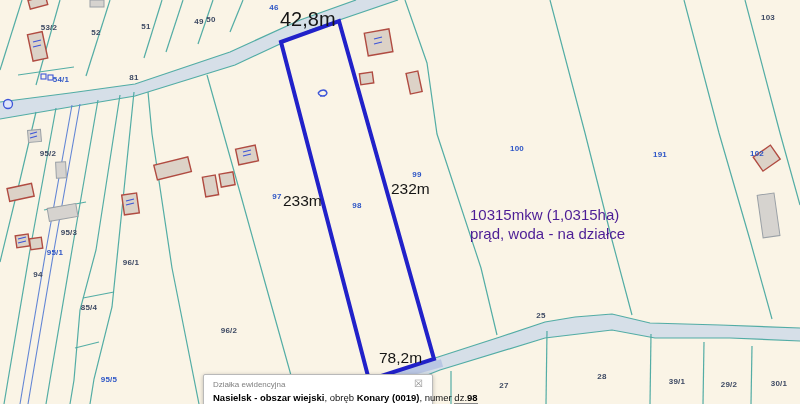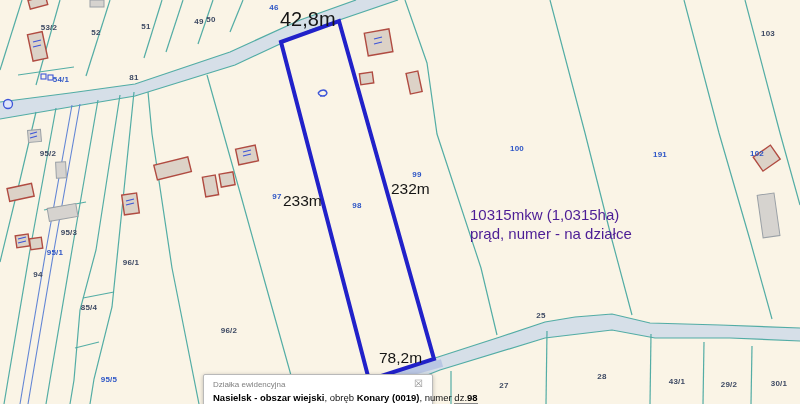--- a/index.html
+++ b/index.html
@@ -137,53 +137,53 @@
     <polygon class="parcel" points="281,42 339,21 434,359 369,380"></polygon>
   </svg>
 
   <div id="labels">
       <span class="plabel pl-dark" style="left: 49px; top: 27px;">53/2</span>
       <span class="plabel pl-dark" style="left: 96px; top: 32px;">52</span>
       <span class="plabel pl-dark" style="left: 146px; top: 26px;">51</span>
       <span class="plabel pl-dark" style="left: 173px; top: 19px; margin-left: 38px;">50</span>
       <span class="plabel pl-dark" style="left: 199px; top: 21px;">49</span>
       <span class="plabel pl-blue" style="left: 274px; top: 7px;">46</span>
-      <span class="plabel pl-dark" style="left: 768px; top: 33px;">103</span>
+      <span class="plabel pl-dark" style="left: 768px; top: 17px;">103</span>
       <span class="plabel pl-dark" style="left: 134px; top: 77px;">81</span>
       <span class="plabel pl-blue" style="left: 61px; top: 79px;">54/1</span>
       <span class="plabel pl-dark" style="left: 48px; top: 153px;">95/2</span>
       <span class="plabel pl-blue" style="left: 517px; top: 148px;">100</span>
       <span class="plabel pl-blue" style="left: 757px; top: 153px;">102</span>
       <span class="plabel pl-blue" style="left: 660px; top: 154px;">191</span>
       <span class="plabel pl-blue" style="left: 417px; top: 174px;">99</span>
       <span class="plabel pl-blue" style="left: 277px; top: 196px; text-align: center;">97</span>
       <span class="plabel pl-blue" style="left: 357px; top: 205px;">98</span>
       <span class="plabel pl-dark" style="left: 69px; top: 232px;">95/3</span>
       <span class="plabel pl-blue" style="left: 55px; top: 252px; text-align: center;">95/1</span>
       <span class="plabel pl-dark" style="left: 131px; top: 262px;">96/1</span>
       <span class="plabel pl-dark" style="left: 38px; top: 274px;">94</span>
       <span class="plabel pl-dark" style="left: 89px; top: 307px;">85/4</span>
       <span class="plabel pl-dark" style="left: 229px; top: 330px;">96/2</span>
       <span class="plabel pl-blue" style="left: 109px; top: 379px;">95/5</span>
       <span class="plabel pl-dark" style="left: 541px; top: 315px;">25</span>
       <span class="plabel pl-dark" style="left: 504px; top: 385px;">27</span>
       <span class="plabel pl-dark" style="left: 602px; top: 376px;">28</span>
-      <span class="plabel pl-dark" style="left: 677px; top: 381px;">43/1</span>
+      <span class="plabel pl-dark" style="left: 677px; top: 381px;">39/1</span>
       <span class="plabel pl-dark" style="left: 729px; top: 384px;">29/2</span>
       <span class="plabel pl-dark" style="left: 779px; top: 383px;">30/1</span>
     </div>
 
   <div class="measure" id="m-top">42,8m</div>
   <div class="measure" id="m-left">233m</div>
   <div class="measure" id="m-right">232m</div>
   <div class="measure" id="m-bottom">78,2m</div>
 
   <div id="annotation">
     <div>10315mkw (1,0315ha)</div>
-    <div>prąd, numer - na działce</div>
+    <div>prąd, woda - na działce</div>
   </div>
 
   <div id="info-box">
     <div id="info-title-row">
       <span id="info-title">Działka ewidencyjna</span>
       <span id="info-close">☒</span>
     </div>
     <div id="info-desc"><span class="seg-b">Nasielsk - obszar wiejski</span><span>, obręb </span><span class="seg-b">Konary (0019)</span><span>, numer </span><span class="seg-u">dz.</span><span class="seg-b seg-u">98</span></div>
   </div>
 </div>

